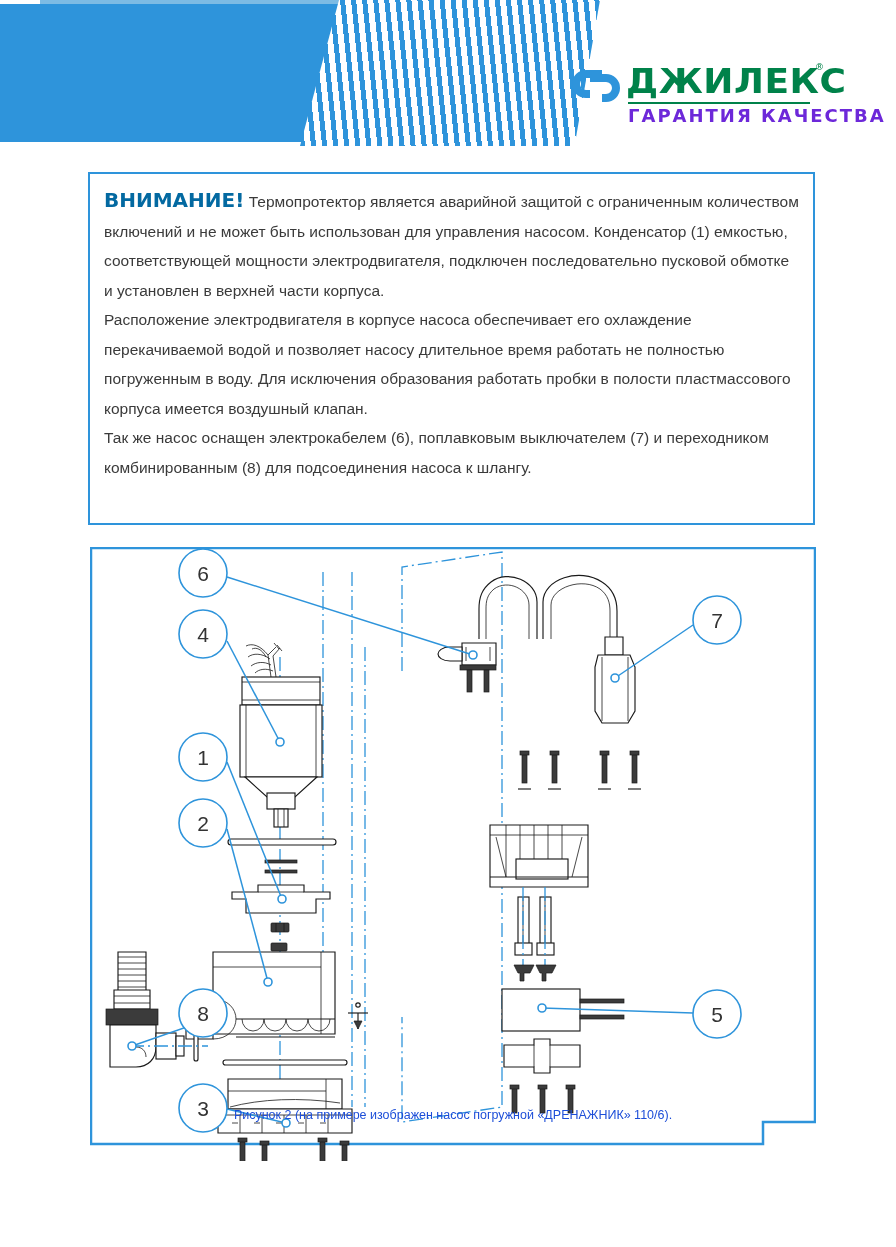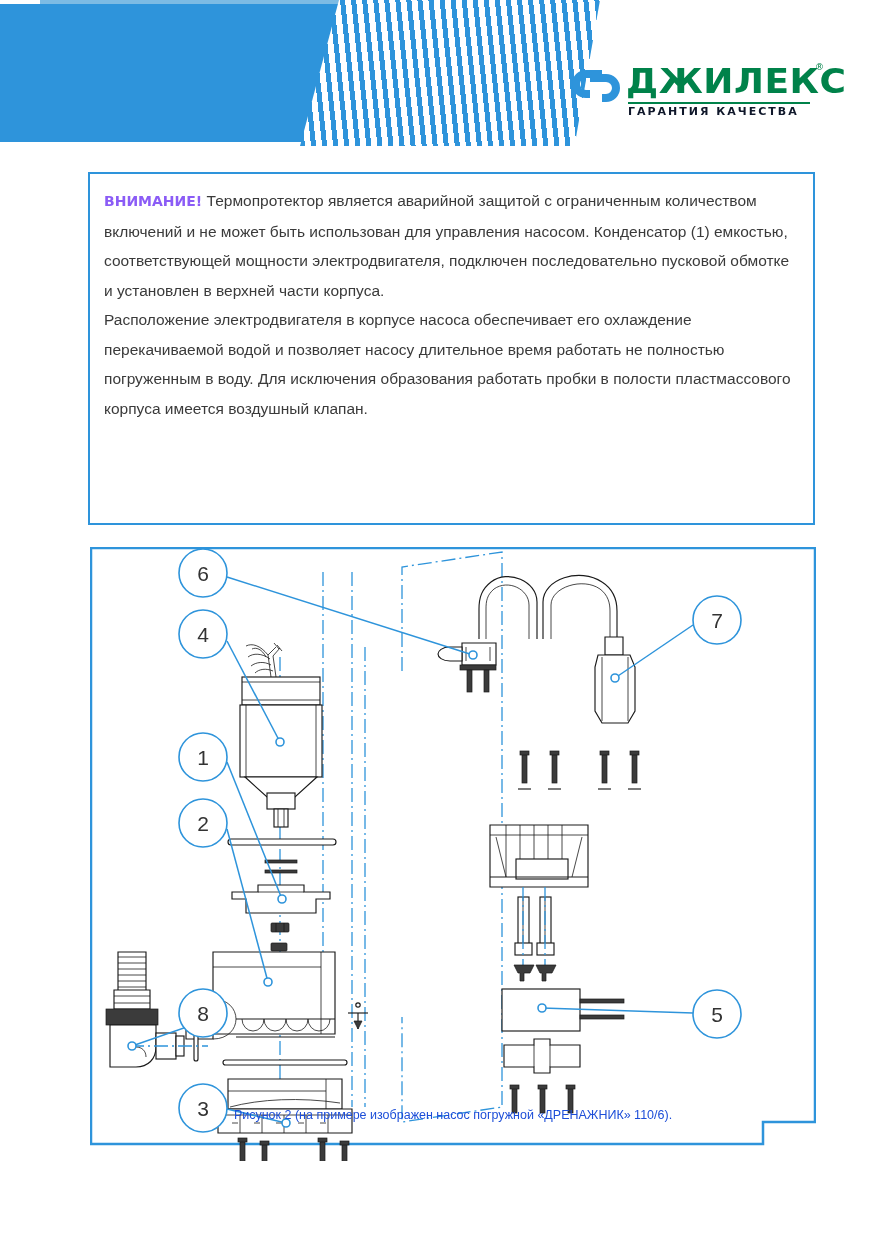--- a/index.html
+++ b/index.html
@@ -37,38 +37,38 @@
     transform:scaleX(1.06);transform-origin:left center;
   }
   #logo-reg{
     position:absolute;left:243px;top:1px;
     font-size:9px;color:#00824A;font-family:"DejaVu Sans", sans-serif;
   }
   #logo-rule{position:absolute;left:56px;top:41px;width:182px;height:2px;background:#00824A;}
   #logo-sub{
     position:absolute;left:56px;top:44px;
     font-family:"DejaVu Sans", sans-serif;
-    font-weight:bold;font-size:11px;letter-spacing:2.0px;
-    color:#0f172a;white-space:nowrap;
+    font-weight:bold;font-size:18px;letter-spacing:2.0px;
+    color:#6d28d9;white-space:nowrap;
     transform:scaleX(1.0);transform-origin:left center;
   }
 
   
   #notice{
     position:absolute;left:88px;top:172px;width:727px;height:353px;
     border:2px solid #2E94DB;background:#ffffff;box-sizing:border-box;
   }
   #notice-inner{
     position:absolute;left:14px;top:12px;width:697px;
     font-size:15.5px;color:#3a3a3a;line-height:29.5px;
     text-align:left;
   }
   #notice-inner p{margin:0;}
   .warn-label{
-    color:#8b5cf6;font-weight:bold;font-size:14px;
+    color:#0369a1;font-weight:bold;font-size:20px;
     font-family:"DejaVu Sans", sans-serif;letter-spacing:0px;
   }
 
   
   #figure{
     position:absolute;left:90px;top:547px;width:726px;height:614px;
   }
   #fig-border{position:absolute;left:0;top:0;width:100%;height:100%;}
   #fig-caption{
     position:absolute;left:0;top:561px;width:726px;
@@ -103,20 +103,21 @@
     <div id="logo-reg">®</div>
     <div id="logo-rule"></div>
     <div id="logo-sub">ГАРАНТИЯ КАЧЕСТВА</div>
   </div>
 </div>
 
 <div id="notice">
   <div id="notice-inner">
     <p><span class="warn-label">ВНИМАНИЕ!</span> <span>Термопротектор является аварийной защитой с ограниченным количеством включений и не может быть использован для управления насосом. Конденсатор (1) емкостью, соответствующей мощности электродвигателя, подключен последовательно пусковой обмотке и установлен в верхней части корпуса.</span></p>
     <p>Расположение электродвигателя в корпусе насоса обеспечивает его охлаждение перекачиваемой водой и позволяет насосу длительное время работать не полностью погруженным в воду. Для исключения образования работать пробки в полости пластмассового корпуса имеется воздушный клапан.</p>
+    <p>Так же насос оснащен электрокабелем (6), поплавковым выключателем (7) и переходником комбинированным (8) для подсоединения насоса к шлангу.</p>
   </div>
 </div>
 
 <div id="figure">
   <svg id="fig-border" viewBox="0 0 726 614">
     <path d="M1,1 L725,1 L725,575 L673,575 L673,597 L1,597 Z" fill="none" stroke="#2E94DB" stroke-width="2.5"></path>
   </svg>
 
   <svg id="fig-svg" width="726" height="614" viewBox="0 0 726 614">
 

